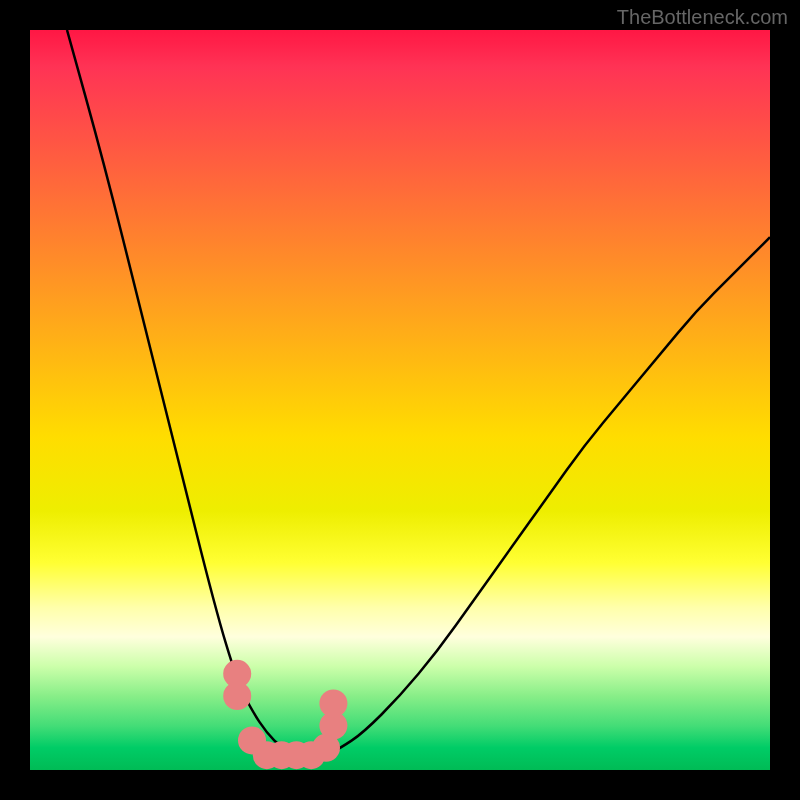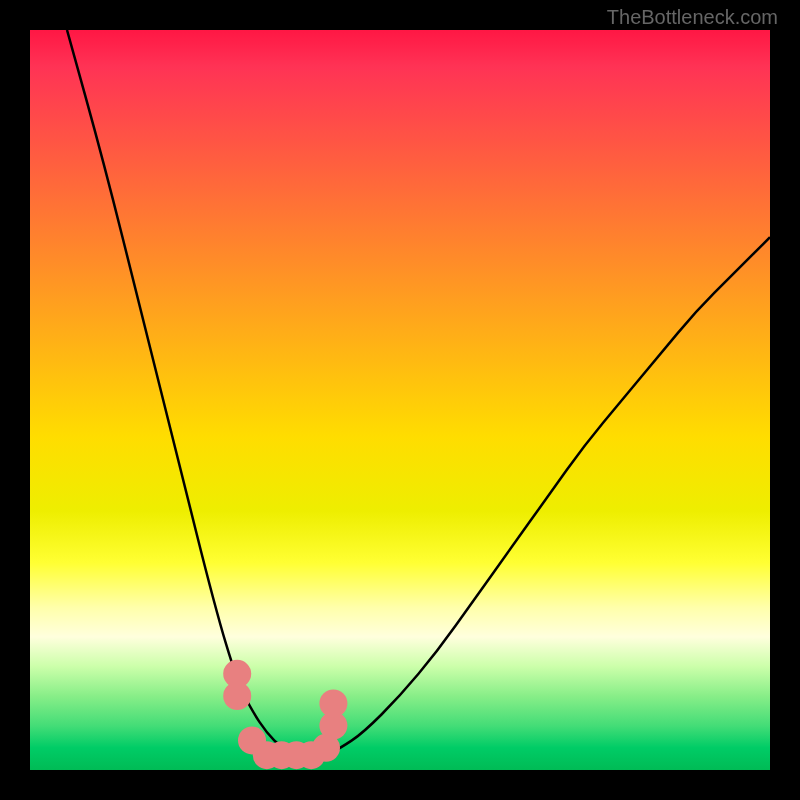--- a/index.html
+++ b/index.html
@@ -32,21 +32,21 @@
         #ccffaa 86%,
         #88ee88 90%,
         #44dd77 94%,
         #00cc66 97%,
         #00bb55 100%
       );
     }
     .watermark {
       position: absolute;
       top: 6px;
-      right: 22px;
+      right: 12px;
       color: #666;
       font-size: 20px;
       font-weight: normal;
       z-index: 10;
     }
     .curve-svg {
       position: absolute;
       left: 30px;
       top: 30px;
       width: 740px;

